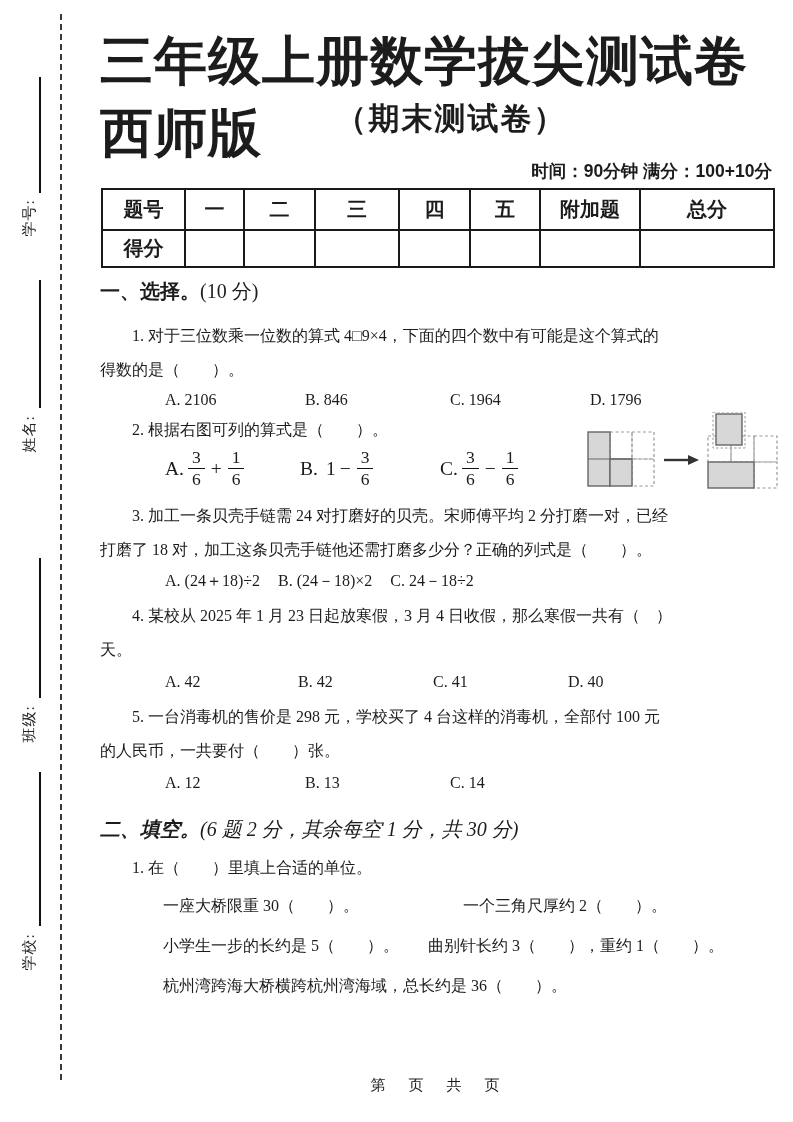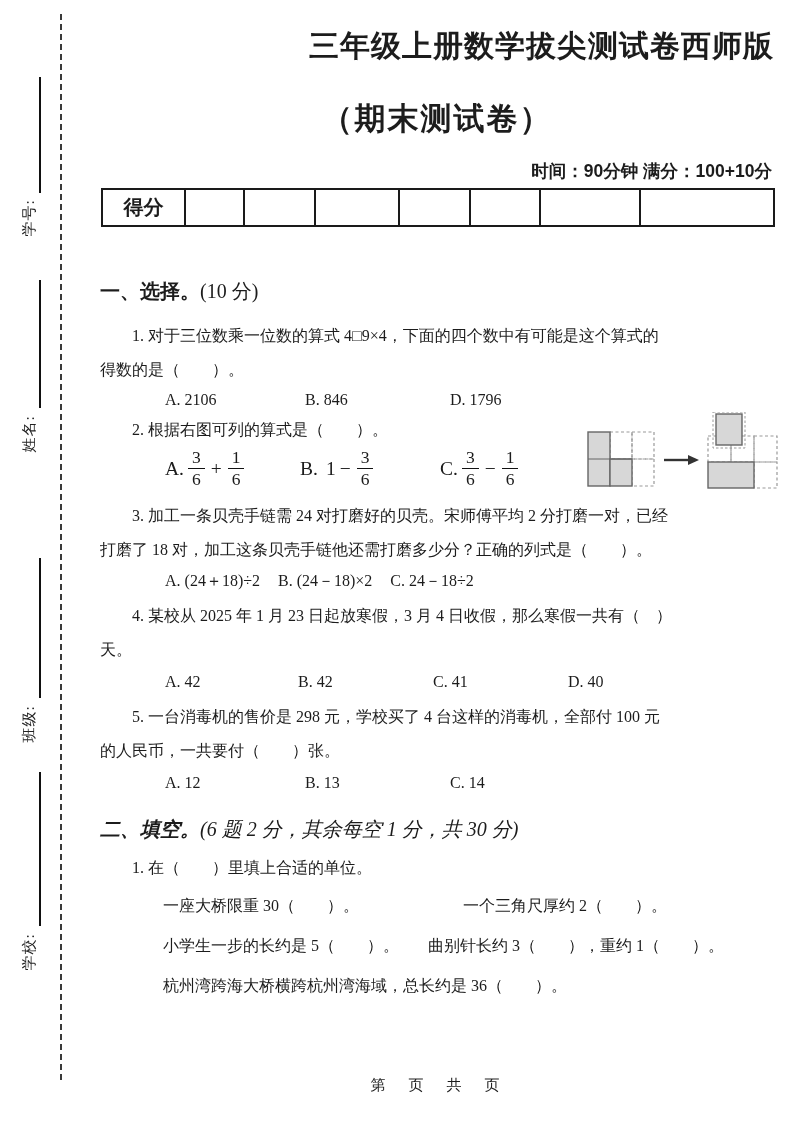--- a/index.html
+++ b/index.html
@@ -9,23 +9,23 @@
   .page { position:absolute; left:0; top:0; width:793px; height:1122px; background:#ffffff; overflow:hidden; }
 
   
   .cut-line { position:absolute; left:60px; top:14px; height:1066px; border-left:2px dashed #3a3a3a; }
   .sb-label { position:absolute; width:52px; height:52px; display:flex; align-items:center; justify-content:center;
               transform:rotate(-90deg); font-size:15px; letter-spacing:1px; color:#222; white-space:nowrap; }
   .sb-line  { position:absolute; width:2px; background:#111; left:39px; }
 
   
   .content { position:absolute; left:100px; top:0; width:674px; }
-  .title { position:absolute; left:0; top:26px; width:674px; text-align:right;
-           font-family:Liberation Serif, serif; font-weight:bold; font-size:30px; letter-spacing:1px; }
-  .subtitle { position:absolute; left:0; top:98px; width:674px; text-align:center;
+  .title { position:absolute; left:0; top:26px; width:674px; text-align:left;
+           font-family:Liberation Serif, serif; font-weight:bold; font-size:53px; letter-spacing:1px; }
+  .subtitle { position:absolute; left:14px; top:98px; width:674px; text-align:center;
            font-family:"Liberation Sans","DejaVu Sans",sans-serif; font-weight:bold; font-size:31px; letter-spacing:2px; }
   .meta { position:absolute; right:2px; top:159px; font-family:"Liberation Sans","DejaVu Sans",sans-serif;
           font-weight:600; font-size:17.5px; }
 
   
   table.score { position:absolute; left:1px; top:188px; width:672px; border-collapse:collapse; table-layout:fixed; }
   table.score td { border:2px solid #1a1a1a; text-align:center; font-size:20px; font-weight:600; }
   table.score tr.r1 td { height:41px; }
   table.score tr.r2 td { height:37px; }
 
@@ -89,40 +89,51 @@
         <col style="width:83px">
           <col style="width:59px">
           <col style="width:71px">
           <col style="width:84px">
         <col style="width:71px">
           <col style="width:70px">
           <col style="width:100px">
           <col style="width:134px">
       </colgroup>
       <tbody>
+          <tr class="r1">
+        <td>题号</td>
+        <td>一</td>
+        <td>二</td>
+        <td>三</td>
+        <td>四</td>
+        <td>五</td>
+        <td>附加题</td>
+        <td>总分</td>
+      </tr>
       <tr class="r2">
         <td>得分</td>
         <td></td>
         <td></td>
         <td></td>
         <td></td>
         <td></td>
         <td></td>
         <td></td>
       </tr>
     </tbody>
       </table>
 
     <div class="line sec-head" style="top:278px;"><span class="bold">一、选择。</span><span>(10 分)</span></div>
 
     <div class="line ind1" style="top:323px;">1. 对于三位数乘一位数的算式 4□9×4，下面的四个数中有可能是这个算式的</div>
     <div class="line" style="top:357px;">得数的是（　　）。</div>
     <div class="line ind2 opts" style="top:387px;">
       <span class="w140">A. 2106</span>
       <span class="w145">B. 846</span>
+      <span class="w140">C. 1964</span>
       <span>D. 1796</span>
     </div>
 
     <div class="line ind1" style="top:417px;">2. 根据右图可列的算式是（　　）。</div>
     <div class="fopts" style="top:448px; padding-left:65px;">
       <span class="fgroup fg1">
         <span>A.</span>
         <span class="frac">
             <span class="num">3</span>
             <span class="den">6</span>

